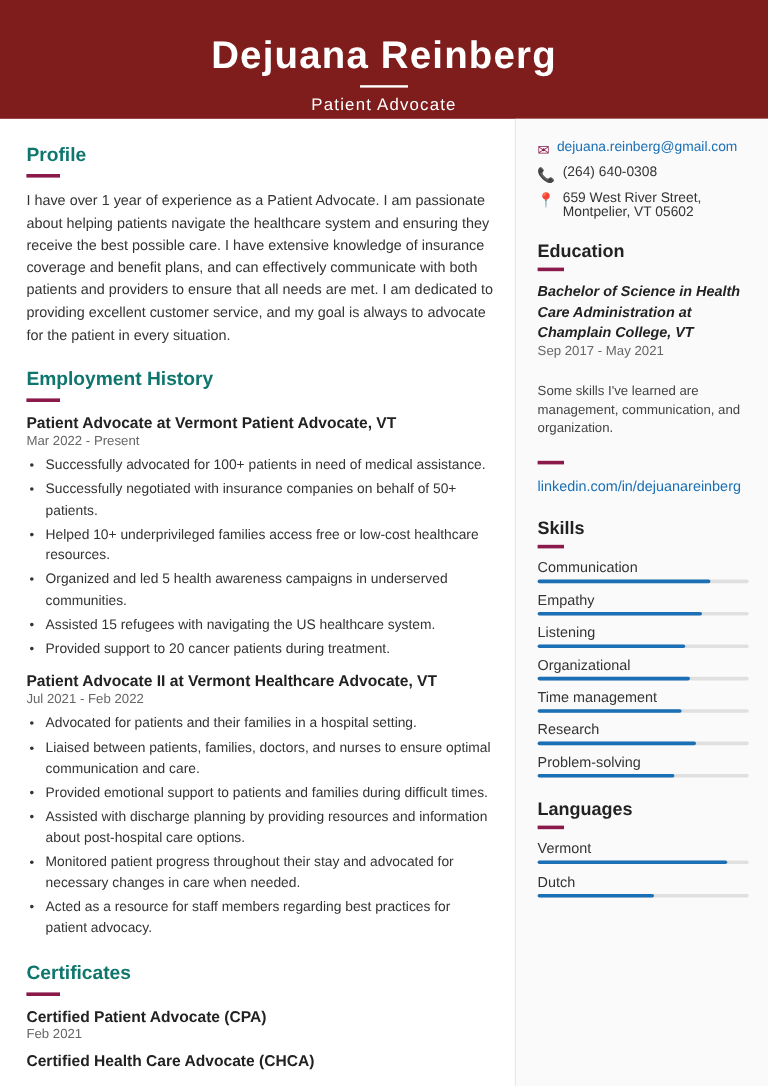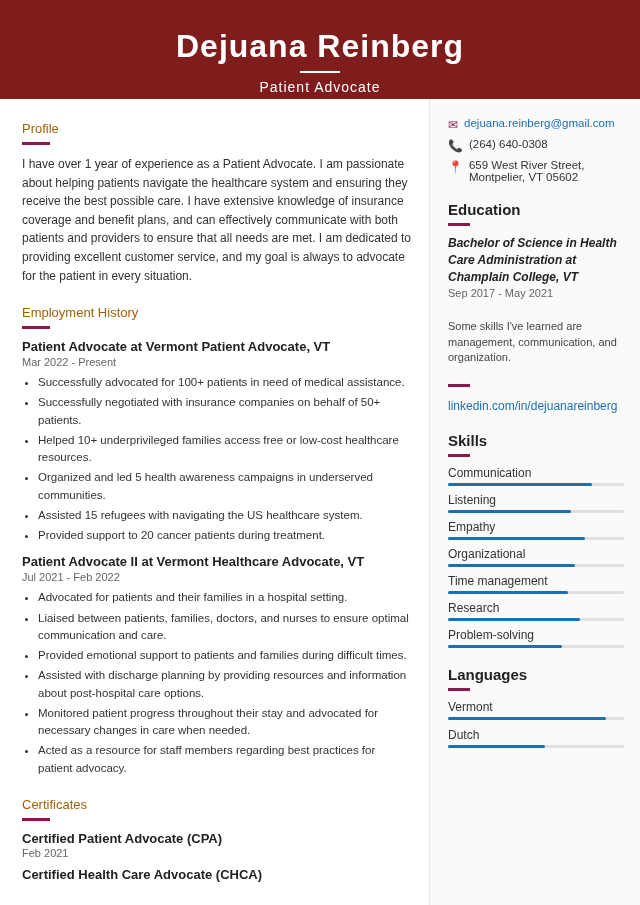--- a/index.html
+++ b/index.html
@@ -46,23 +46,23 @@
       flex: 1;
       padding: 22px 18px 20px 22px;
       border-right: 1px solid #e8e8e8;
     }
     .right-col {
       width: 210px;
       padding: 18px 16px 20px 18px;
       background: #fafafa;
     }
     .section-title {
-      font-size: 13px;
-      font-weight: normal;
-      color: #a16207;
+      font-size: 16px;
+      font-weight: bold;
+      color: #0f766e;
       margin-bottom: 6px;
       margin-top: 0;
     }
     .section-divider {
       width: 28px;
       height: 3px;
       background: #8B1A4A;
       margin-bottom: 10px;
     }
     .section {
@@ -301,29 +301,29 @@
         <div class="right-section-title">Skills</div>
         <div class="right-section-divider"></div>
         <div id="skills-container">
             <div class="skill-item">
       <div class="skill-name">Communication</div>
       <div class="skill-bar-bg">
         <div class="skill-bar-fill" style="width:82%"></div>
       </div>
     </div>
             <div class="skill-item">
+      <div class="skill-name">Empathy</div>
+      <div class="skill-bar-bg">
+        <div class="skill-bar-fill" style="width:78%"></div>
+      </div>
+    </div>
+            <div class="skill-item">
       <div class="skill-name">Listening</div>
       <div class="skill-bar-bg">
         <div class="skill-bar-fill" style="width:70%"></div>
-      </div>
-    </div>
-            <div class="skill-item">
-      <div class="skill-name">Empathy</div>
-      <div class="skill-bar-bg">
-        <div class="skill-bar-fill" style="width:78%"></div>
       </div>
     </div>
             <div class="skill-item">
       <div class="skill-name">Organizational</div>
       <div class="skill-bar-bg">
         <div class="skill-bar-fill" style="width:72%"></div>
       </div>
     </div>
             <div class="skill-item">
       <div class="skill-name">Time management</div>

